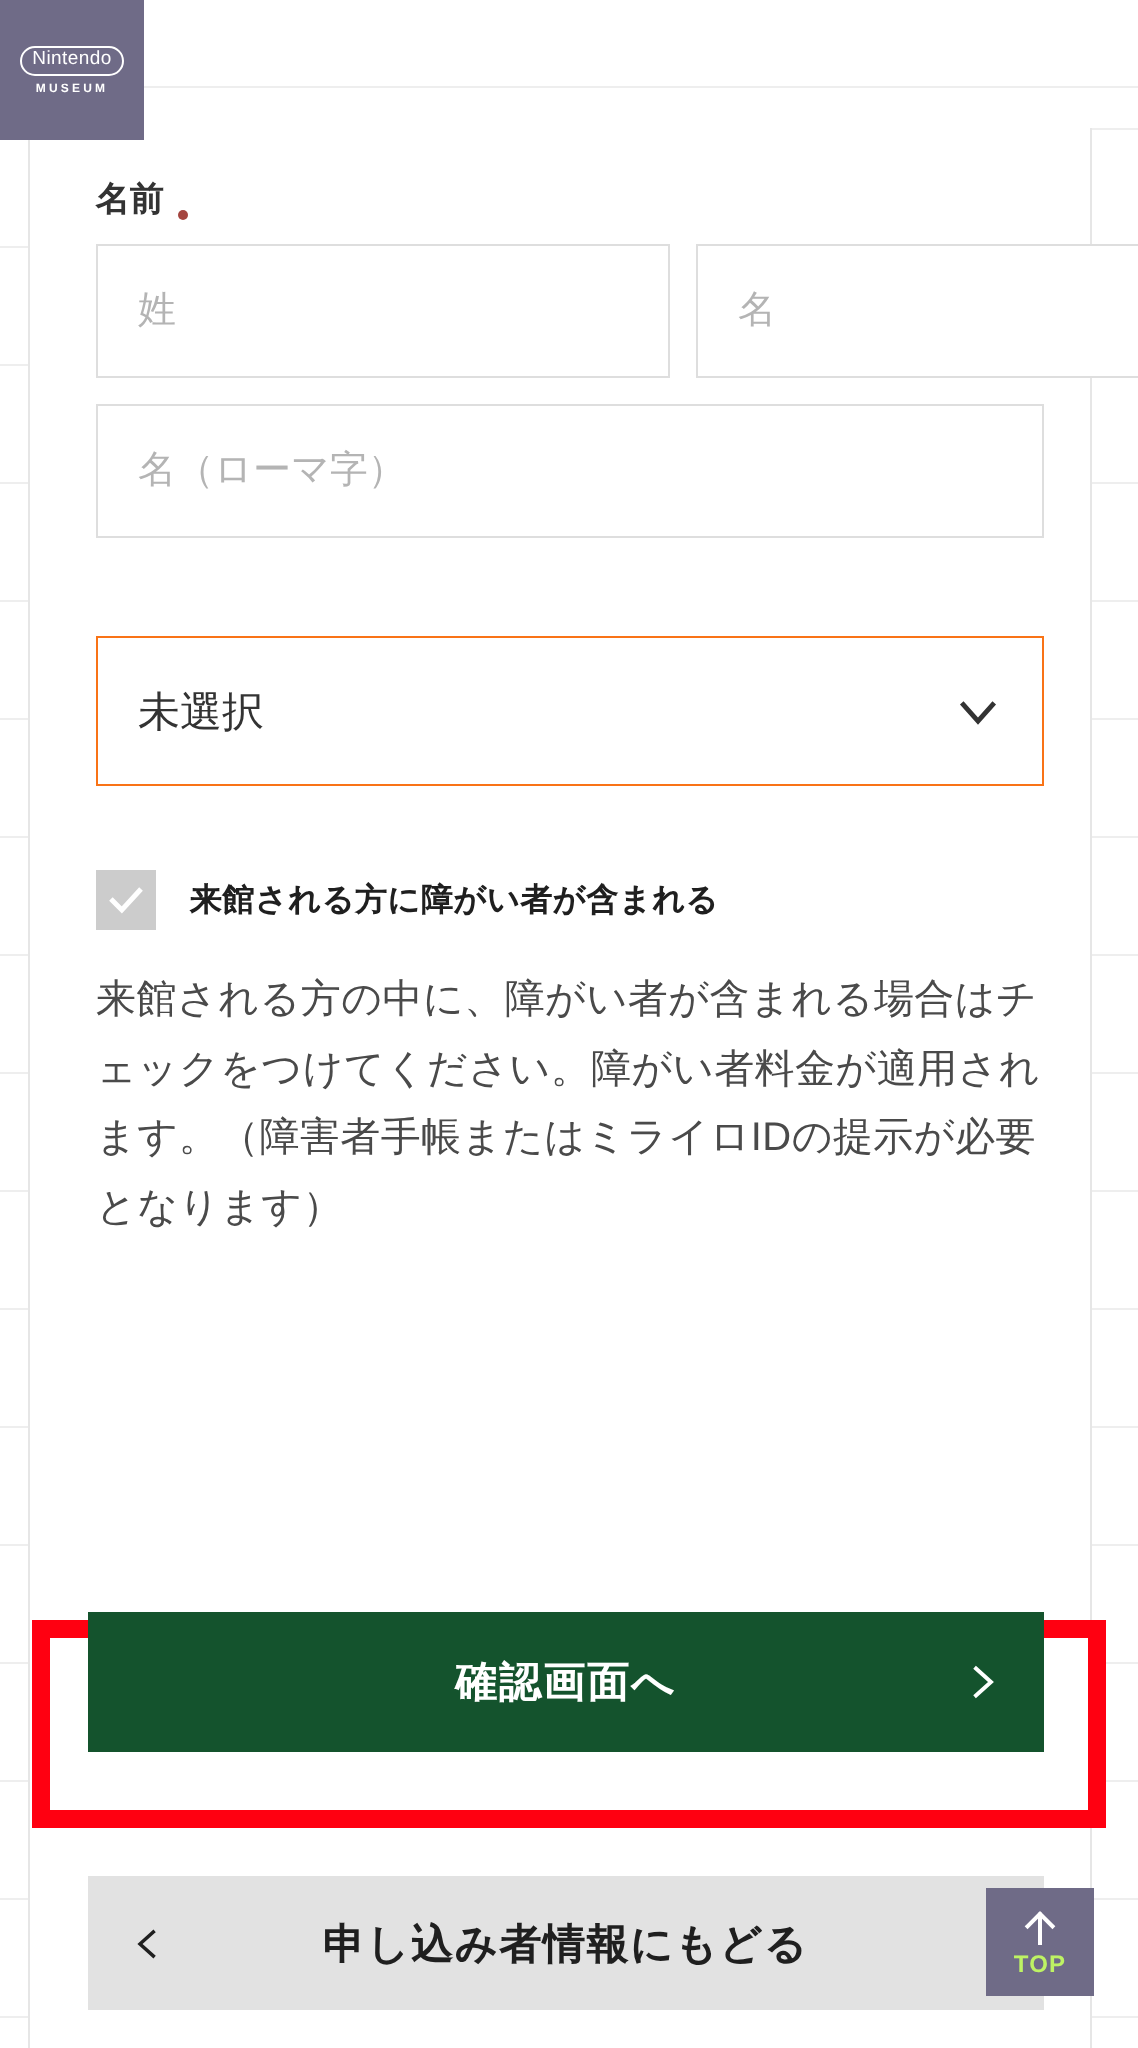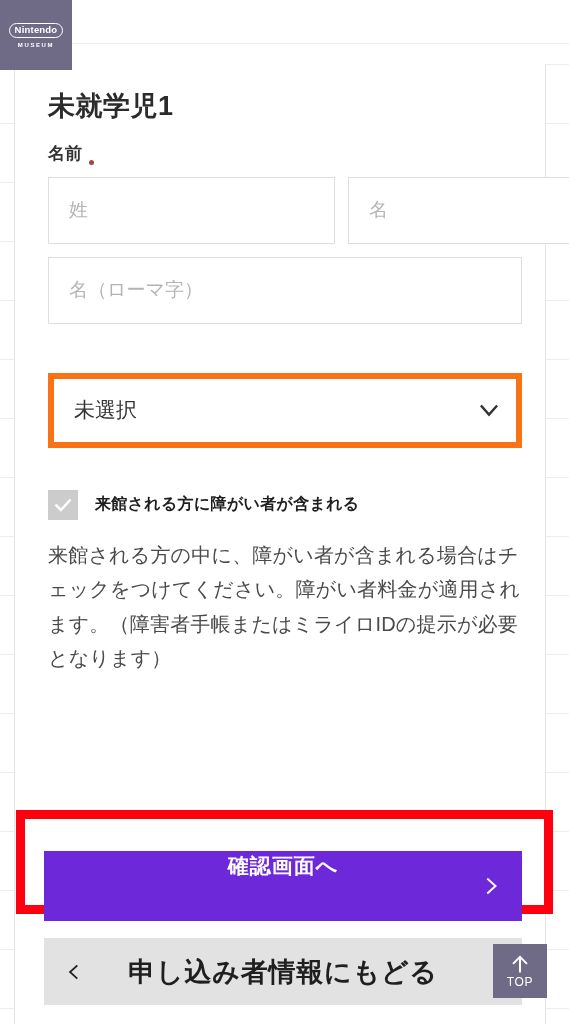--- a/index.html
+++ b/index.html
@@ -71,21 +71,21 @@
     display: flex;
     flex-direction: column;
     align-items: center;
     justify-content: center;
   }
   .logo-pill {
     border: 1.6px solid #ffffff;
     border-radius: 999px;
     color: #ffffff;
     font-size: 9.5px;
-    font-weight: bold;
+    font-weight: normal;
     letter-spacing: 0.2px;
     padding: 1.5px 5px 2px 5px;
     line-height: 1;
     font-family: "Liberation Sans", sans-serif;
   }
   .logo-sub {
     color: #ffffff;
     font-size: 6px;
     letter-spacing: 1.6px;
     margin-top: 4px;
@@ -156,21 +156,21 @@
 
   .select-wrap {
     position: relative;
     width: 100%;
     height: 75px;
   }
   .select-box {
     box-sizing: border-box;
     width: 100%;
     height: 75px;
-    border: 6px solid #f97316;
+    border: 1px solid #f97316;
     background: #ffffff;
     display: flex;
     align-items: center;
     padding: 0 20px;
     font-size: 21px;
     color: #333333;
   }
   .chev-down {
     position: absolute;
     right: 22px;
@@ -219,26 +219,27 @@
     width: 537px;
     height: 104px;
     box-sizing: border-box;
     border: 9px solid #ff0011;
     background: #ffffff;
     z-index: 7;
   }
   .cta-button {
     position: absolute;
     left: 44px;
-    top: 851px;
+    top: 806px;
     width: 478px;
     height: 70px;
-    background: #6d28d9;
+    background: #14532d;
     z-index: 8;
     display: flex;
+    align-items: center;
     justify-content: center;
     border: none;
     cursor: pointer;
     font-family: "Liberation Sans", "DejaVu Sans", sans-serif;
   }
   .cta-label {
     color: #ffffff;
     font-size: 21px;
     font-weight: bold;
     letter-spacing: 1px;
@@ -270,21 +271,21 @@
   .back-chev {
     position: absolute;
     left: 22px;
     top: 50%;
     transform: translateY(-50%);
     width: 16px;
     height: 16px;
   }
   .back-label {
     color: #1f1f1f;
-    font-size: 27px;
+    font-size: 21px;
     font-weight: bold;
     letter-spacing: 0.8px;
   }
 
   .top-button {
     position: absolute;
     left: 493px;
     top: 944px;
     width: 54px;
     height: 54px;
@@ -293,23 +294,23 @@
     display: flex;
     flex-direction: column;
     align-items: center;
     justify-content: center;
     border: none;
     cursor: pointer;
     font-family: "Liberation Sans", sans-serif;
   }
   .top-arrow { width: 20px; height: 20px; }
   .top-label {
-    color: #ffffff;
+    color: #bef264;
     font-size: 12px;
-    font-weight: normal;
+    font-weight: bold;
     letter-spacing: 0.6px;
     margin-top: 1px;
   }
 </style>
 </head>
 <body>
 
 <div class="viewport">
 
   <div class="bg-grid"></div>
@@ -318,21 +319,20 @@
 
   <div class="card"></div>
 
   <div class="logo-block">
     <span class="logo-pill">Nintendo</span>
     <span class="logo-sub">MUSEUM</span>
   </div>
 
   <div class="content">
 
-    <h1 class="page-title">未就学児1</h1>
 
     <div class="field-label">
       <span>名前</span>
       <span class="req-dot"></span>
     </div>
 
     <div class="row">
       <input class="text-input" type="text" placeholder="姓" style="">
       <input class="text-input" type="text" placeholder="名" style="">
     </div>

